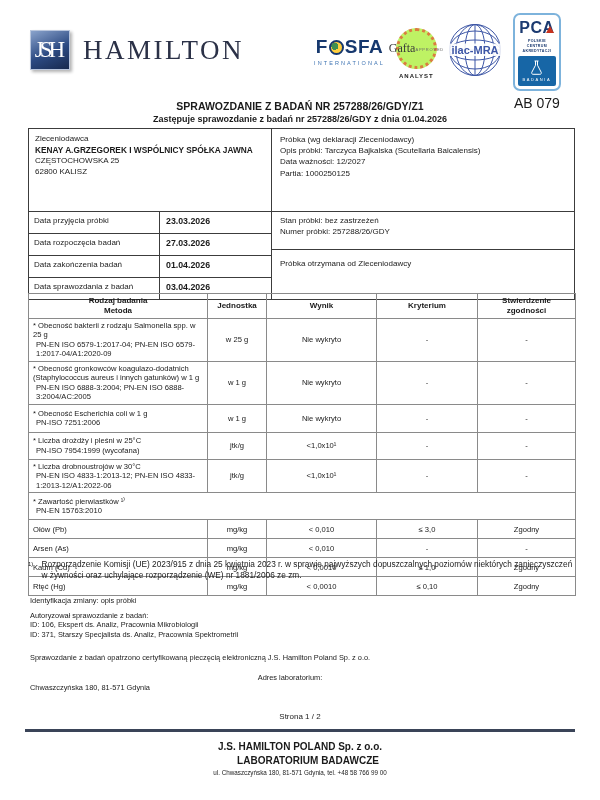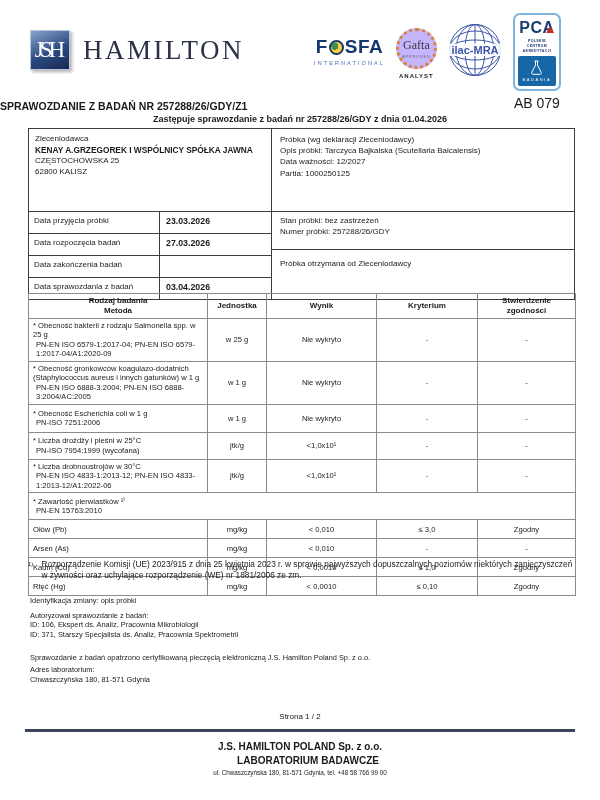--- a/index.html
+++ b/index.html
@@ -16,36 +16,36 @@
 
   
   .badges { position:absolute; left:314px; top:13px; display:flex; align-items:flex-start; gap:11px; }
   .fosfa { margin-top:23px; text-align:center; }
   .fosfa-name { display:flex; align-items:center; justify-content:center; font-weight:bold; font-size:19px; color:#16386e; letter-spacing:.5px; }
   .globe { display:inline-block; width:15px; height:15px; border-radius:50%; border:2.5px solid #16386e;
            background:radial-gradient(circle at 35% 40%, #3f8f4f 0 3.5px, #ffcf3f 3.5px); margin:0 1px; }
   .fosfa-sub { font-size:5.5px; letter-spacing:2.1px; color:#3f74b3; margin-top:2px; }
   .gafta { margin-top:15px; display:flex; flex-direction:column; align-items:center; }
   .gafta-circle { width:41px; height:41px; border-radius:50%; border:3.5px dotted #d97e3f;
-                  display:flex; flex-direction:column; align-items:center; justify-content:center; background:#c4b5fd; }
+                  display:flex; flex-direction:row; align-items:center; justify-content:center; background:#bef264; }
   .gafta-name { font-family:"Liberation Serif", serif; font-size:12px; color:#3a3a3a; }
   .gafta-approved { font-size:4px; letter-spacing:.8px; color:#666; margin-top:1px; }
   .gafta-analyst { font-size:6px; font-weight:bold; letter-spacing:1px; color:#222; margin-top:4px; }
   .ilac { margin-top:10px; }
   .pca-wrap { display:flex; flex-direction:column; align-items:center; }
   .pca-badge { width:48px; border:2px solid #7db3dc; border-radius:7px; background:#fff; padding:4px 11px 3px; display:flex; flex-direction:column; align-items:center; }
   .pca-acronym { font-weight:bold; font-size:16px; color:#1b3a70; line-height:1; letter-spacing:.5px; }
   .pca-red { display:inline-block; width:0; height:0; border-left:4px solid transparent; border-right:4px solid transparent; border-bottom:7px solid #c7321e; margin-left:-9px; }
   .pca-org { font-size:3.6px; font-weight:bold; color:#1b3a70; text-align:center; line-height:1.4; margin:2px 0; letter-spacing:.3px; }
   .pca-box { background:#1766a6; width:38px; height:30px; border-radius:2px; display:flex; flex-direction:column; align-items:center; justify-content:center; color:#fff; }
   .pca-badania { font-size:4px; letter-spacing:1.6px; margin-top:2px; }
   .pca-code { font-size:14px; color:#1a1a1a; margin-top:4px; }
 
   
-  .title-main { position:absolute; top:100px; left:0; width:100%; text-align:left; font-size:10.5px; font-weight:bold; }
+  .title-main { position:absolute; top:100px; left:0; width:100%; text-align:center; font-size:10.5px; font-weight:bold; }
   .title-sub  { position:absolute; top:114px; left:0; width:100%; text-align:center; font-size:9px; font-weight:bold; }
 
   
   .info-box { position:absolute; top:128px; left:28px; width:547px; border:1px solid #3c3c3c; display:flex; font-size:8px; }
   .info-left { width:243px; border-right:1px solid #3c3c3c; }
   .info-right { flex:1; display:flex; flex-direction:column; }
   .client-cell { height:82px; padding:5px 6px; line-height:1.35; }
   .client-name { font-weight:bold; font-size:8.3px; }
   .date-row { display:flex; height:22px; border-top:1px solid #3c3c3c; }
   .d-label { width:131px; border-right:1px solid #3c3c3c; padding:4px 5px; }
@@ -69,21 +69,21 @@
   .method { display:block; padding-left:3px; }
   td.section-c { text-align:left; vertical-align:top; padding-top:3px; }
 
   
   .footnote { position:absolute; top:559px; left:28px; width:547px; display:flex; font-size:8.3px; line-height:1.35; }
   .fn-marker { width:20px; font-size:6px; vertical-align:super; padding-top:1px; }
   .fn-marker span { vertical-align:super; font-size:6px; }
   .notes { position:absolute; top:596px; left:30px; width:520px; font-size:7.4px; line-height:1.3; }
   .notes .blk1 { margin-bottom:5px; }
   .notes .blk3 { margin-top:13px; }
-  .notes .blk4 { margin-top:3px; }
+  .notes .blk4 { margin-top:11px;text-align:center; }
 
   .page-label { position:absolute; top:712px; left:0; width:100%; text-align:center; font-size:8px; }
   .rule { position:absolute; top:729px; left:25px; width:550px; height:3px; background:#3a4458; }
 
   
   .footer { position:absolute; top:741px; left:0; width:100%; text-align:center; }
   .f-company { font-size:10px; font-weight:bold; }
   .f-lab { font-size:10px; font-weight:bold; margin-top:3px;margin-left:16px; }
   .f-addr { font-size:6.3px; margin-top:3px; color:#222; }
 
@@ -169,20 +169,21 @@
       <div class="date-row">
         <div class="d-label">Data przyjęcia próbki</div>
         <div class="d-value">23.03.2026</div>
       </div>
       <div class="date-row">
         <div class="d-label">Data rozpoczęcia badań</div>
         <div class="d-value">27.03.2026</div>
       </div>
       <div class="date-row">
         <div class="d-label">Data zakończenia badań</div>
+        <div class="d-value">01.04.2026</div>
       </div>
       <div class="date-row">
         <div class="d-label">Data sprawozdania z badań</div>
         <div class="d-value">03.04.2026</div>
       </div>
     </div>
     <div class="info-right">
       <div class="sample-cell">
         <div class="hdr">Próbka (wg deklaracji Zleceniodawcy)</div>
         <div>Opis próbki: Tarczyca Bajkalska (Scutellaria Baicalensis)</div>

